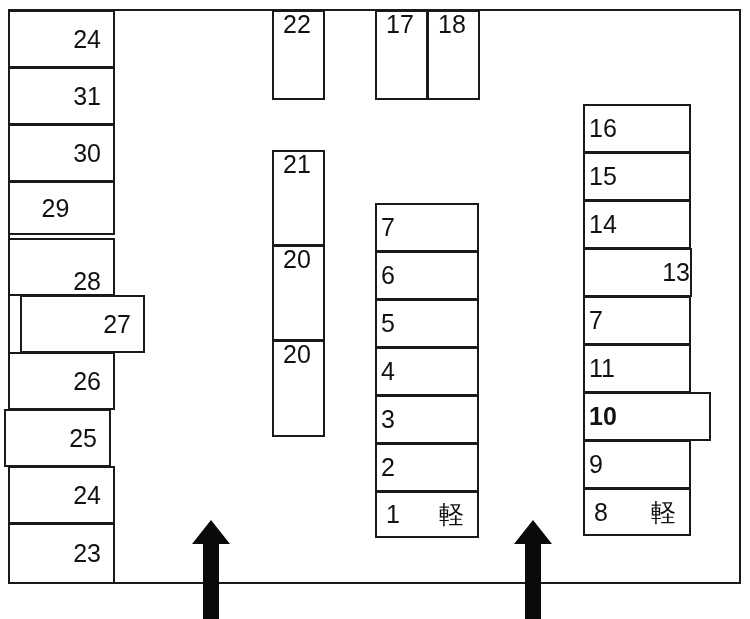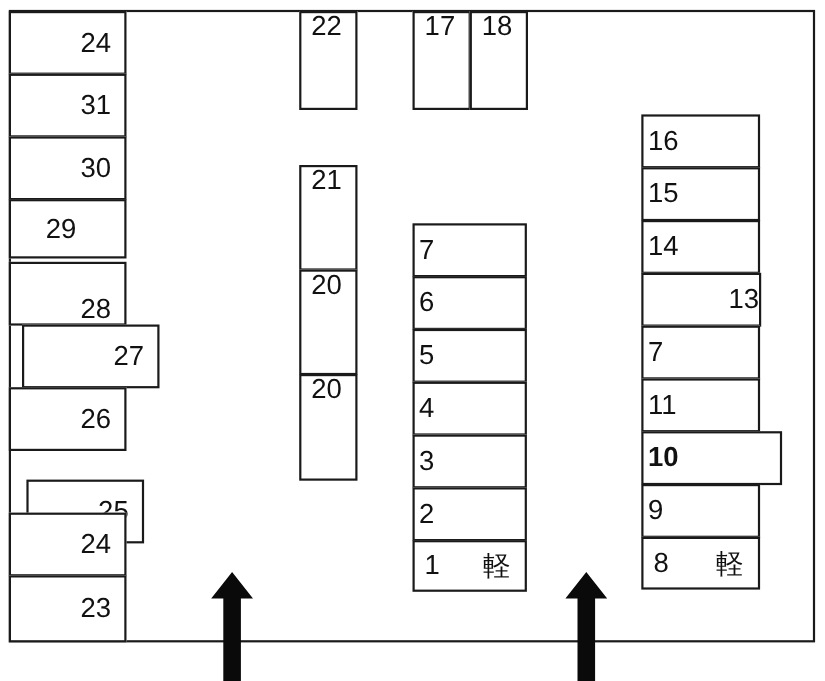--- a/index.html
+++ b/index.html
@@ -104,21 +104,21 @@
     </div>
     <div class="stall align-right" style="left:8px; top:238px; width:107px; height:58px;align-items:flex-end;">
       <span class="num">28</span>
     </div>
     <div class="stall align-right" style="left:8px; top:295px; width:125px; height:58px;margin-left:12px;">
       <span class="num">27</span>
     </div>
     <div class="stall align-right" style="left:8px; top:352px; width:107px; height:58px;">
       <span class="num">26</span>
     </div>
-    <div class="stall align-right" style="left:24px; top:409px; width:107px; height:58px;margin-top:27px;">
+    <div class="stall align-right" style="left:4px; top:409px; width:107px; height:58px;">
       <span class="num">25</span>
     </div>
     <div class="stall align-right" style="left:8px; top:466px; width:107px; height:58px;">
       <span class="num">24</span>
     </div>
     <div class="stall align-right" style="left:8px; top:523px; width:107px; height:61px;">
       <span class="num">23</span>
     </div>
   </div>
 

